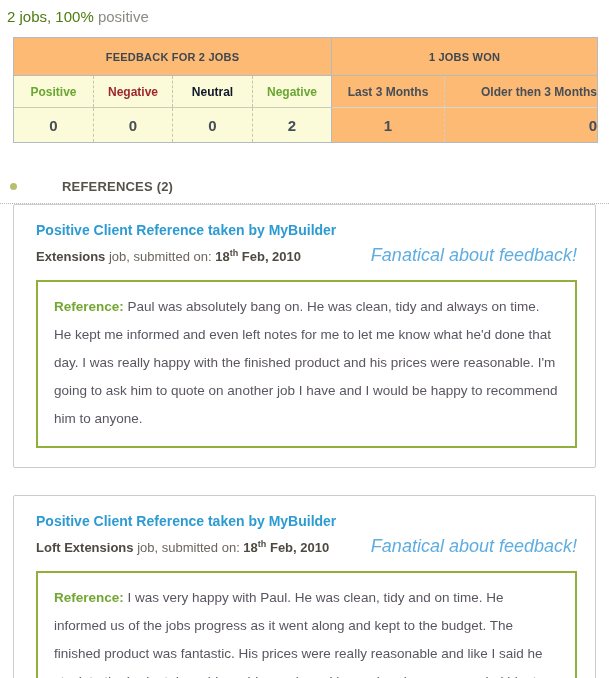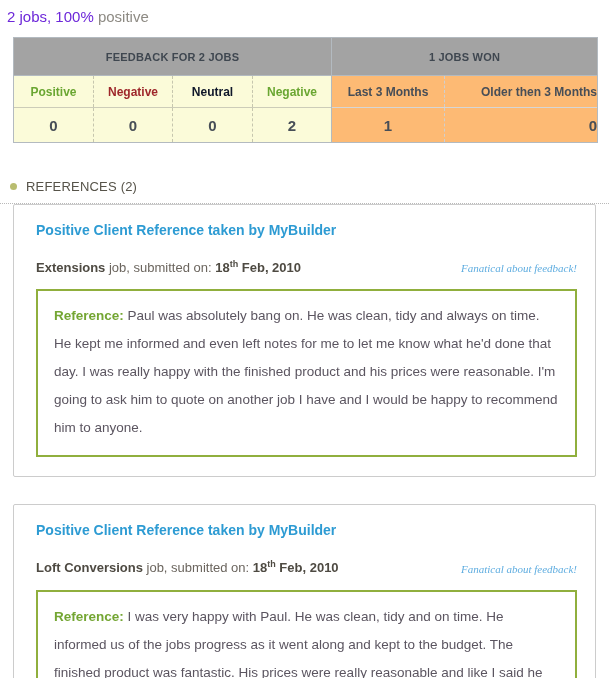--- a/index.html
+++ b/index.html
@@ -1,29 +1,29 @@
 <!DOCTYPE html>
 <html><head>
 <meta charset="utf-8">
 <style>
   * { box-sizing: border-box; margin: 0; padding: 0; }
   html, body { width: 609px; height: 678px; background: #ffffff; overflow: hidden; }
   body { font-family: "Liberation Sans", "DejaVu Sans", sans-serif; }
 
   
   .summary { padding: 8px 0 0 7px; font-size: 15px; }
-  .summary .blue { color: #6d28d9; }
+  .summary .blue { color: #4d7c0f; }
   .summary .gray { color: #8d8a83; }
 
   
   .stats-wrap { margin: 12px 13px 0 13px; }
   table.stats { width: 584px; border-collapse: collapse; table-layout: fixed; }
   table.stats td { text-align: center; vertical-align: middle; }
   .stats .hdr-cell {
-    background: #a3a3a3; height: 38px;
+    background: #fdba74; height: 38px;
     font-size: 11px; font-weight: bold; color: #3f4750; letter-spacing: .2px;
     border: 1px solid #b3bac0;
   }
   .stats .lbl-cell { height: 32px; font-size: 12px; font-weight: bold; }
   .stats .val-cell { height: 35px; font-size: 15px; font-weight: bold; color: #474e57; }
   .stats .yellow { background: #fbfbd9; }
   .stats .white  { background: #fdba74; }
   .stats .dash-l { border-left: 1px dashed #c6c6ae; }
   .stats .dash-lw { border-left: 1px dashed #cfcfcf; text-align: right; }
   .stats .sect-l { border-left: 1px solid #b3bac0; }
@@ -35,32 +35,32 @@
   .c-green { color: #6aa632; }
   .c-red { color: #9e272b; }
   .c-gray { color: #0f172a; }
   .c-dark { color: #474e57; }
 
   
   .sect-header { margin: 36px 0 0 0; padding: 0 0 9px 10px;
     border-bottom: 1px dotted #b9b9b9; display: flex; align-items: center; }
   .bullet { width: 7px; height: 7px; border-radius: 50%; background: #b9bd70;
     margin-right: 9px; flex: 0 0 auto; }
-  .sect-title { font-size: 13px; font-weight: normal; color: #565349; letter-spacing: .2px; }
+  .sect-title { font-size: 13px; font-weight: bold; color: #565349; letter-spacing: .2px; margin-left: 36px; }
 
   
   .card { margin: 0 13px 27px 13px; border: 1px solid #cccccc; border-radius: 2px;
     background: #ffffff; padding: 16px 18px 19px 22px; }
   .card:first-of-type { margin-top: 35px; }
   .card-title { font-size: 14px; font-weight: bold; color: #2d9bd3; text-decoration: none; display:inline-block; }
-  .card-meta { display: flex; justify-content: space-between; align-items: baseline; margin-top: 20px; gap: 41px; }
+  .card-meta { display: flex; justify-content: space-between; align-items: baseline; margin-top: 6px; gap: 41px; }
   .meta-left { font-size: 13px; color: #6b6particular65e; color: #6b655e; }
   .meta-left .b { font-weight: bold; color: #4e4a42; }
   .meta-left sup { font-size: 9px; font-weight: bold; color: #4e4a42; }
-  .tagline { font-size: 11px; font-style: italic; color: #5fade0; text-decoration: none; font-family: Liberation Serif, serif; }
+  .tagline { font-size: 18px; font-style: italic; color: #5fade0; text-decoration: none; }
   .quote-box { margin-top: 14px; border: 2px solid #90af3d; padding: 11px 16px 13px 16px;
     font-size: 13.5px; line-height: 28px; color: #5b5560; }
   .quote-box .ref-label { font-weight: bold; color: #74a633; }
 </style>
 </head>
 <body>
 
 <div class="summary">
   <span class="blue">2 jobs, 100%</span>
   <span class="gray">positive</span>
@@ -111,17 +111,17 @@
   <div class="card-meta">
     <span class="meta-left"><span class="b">Extensions</span><span> job, submitted on: </span><span class="b">18</span><sup>th</sup><span class="b"> Feb, 2010</span></span>
     <a class="tagline" href="#">Fanatical about feedback!</a>
   </div>
   <div class="quote-box"><span class="ref-label">Reference:</span><span> Paul was absolutely bang on. He was clean, tidy and always on time. He kept me informed and even left notes for me to let me know what he'd done that day. I was really happy with the finished product and his prices were reasonable. I'm going to ask him to quote on another job I have and I would be happy to recommend him to anyone.</span></div>
 </div>
 
 <div class="card">
   <a class="card-title" href="#">Positive Client Reference taken by MyBuilder</a>
   <div class="card-meta">
-    <span class="meta-left"><span class="b">Loft Conversions</span><span> job, submitted on: </span><span class="b">18</span><sup>th</sup><span class="b"> Feb, 2010</span></span>
+    <span class="meta-left"><span class="b">Loft Extensions</span><span> job, submitted on: </span><span class="b">18</span><sup>th</sup><span class="b"> Feb, 2010</span></span>
     <a class="tagline" href="#">Fanatical about feedback!</a>
   </div>
   <div class="quote-box"><span class="ref-label">Reference:</span><span> I was very happy with Paul. He was clean, tidy and on time. He informed us of the jobs progress as it went along and kept to the budget. The finished product was fantastic. His prices were really reasonable and like I said he stuck to the budget. I would use him again and have already recommended him to my friends.</span></div>
 </div>
 
 </body></html>

